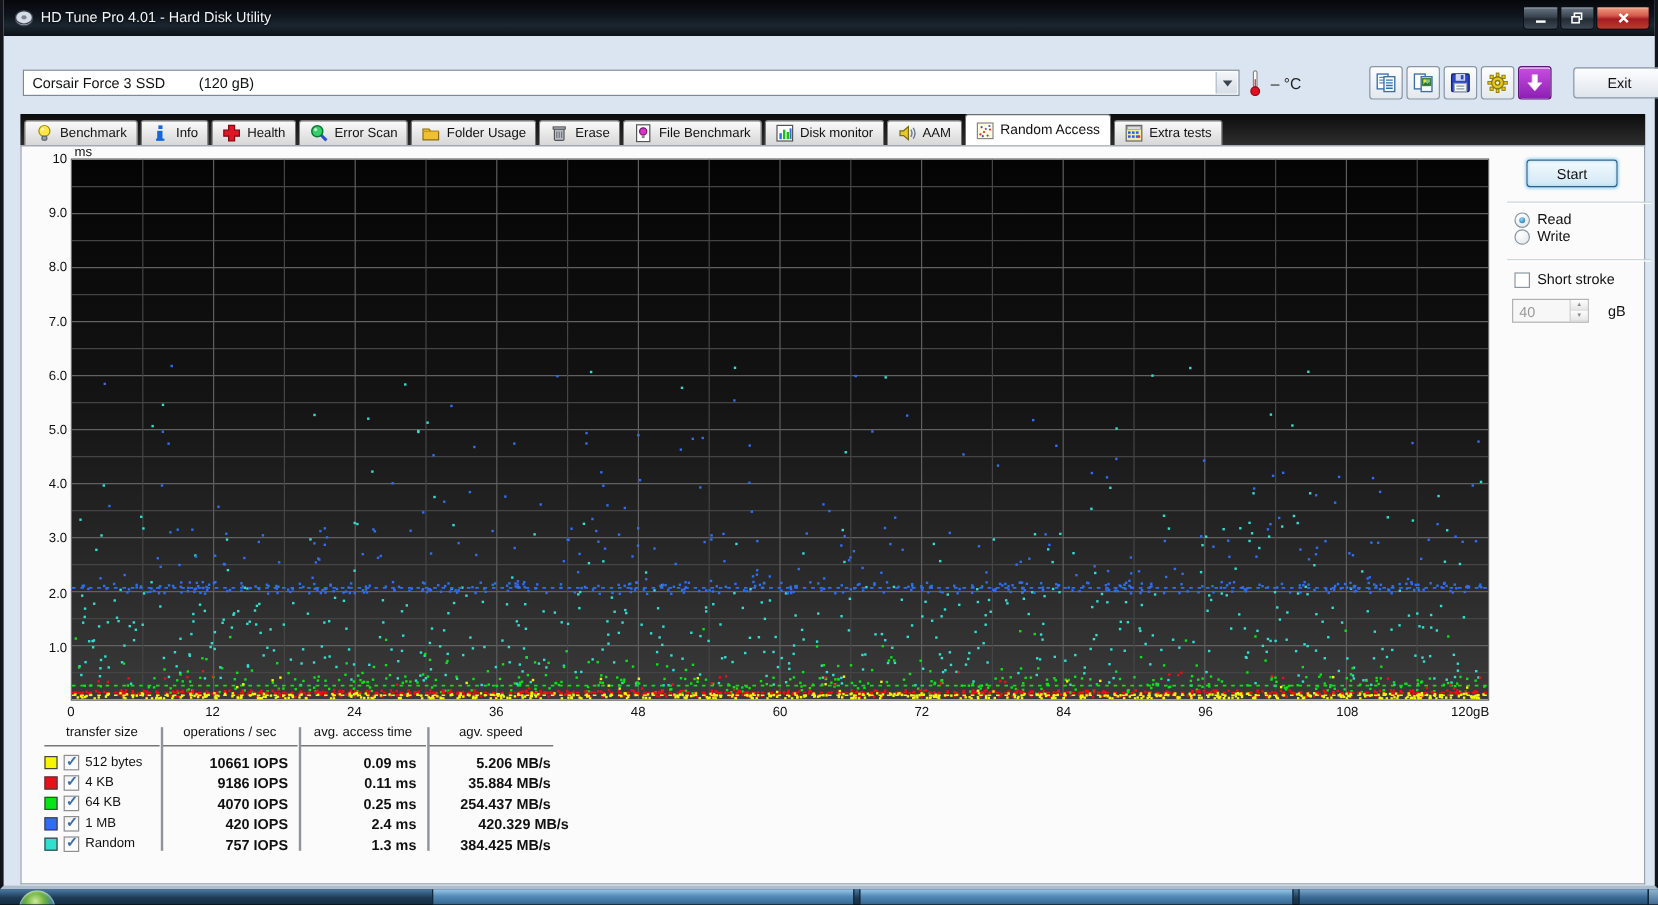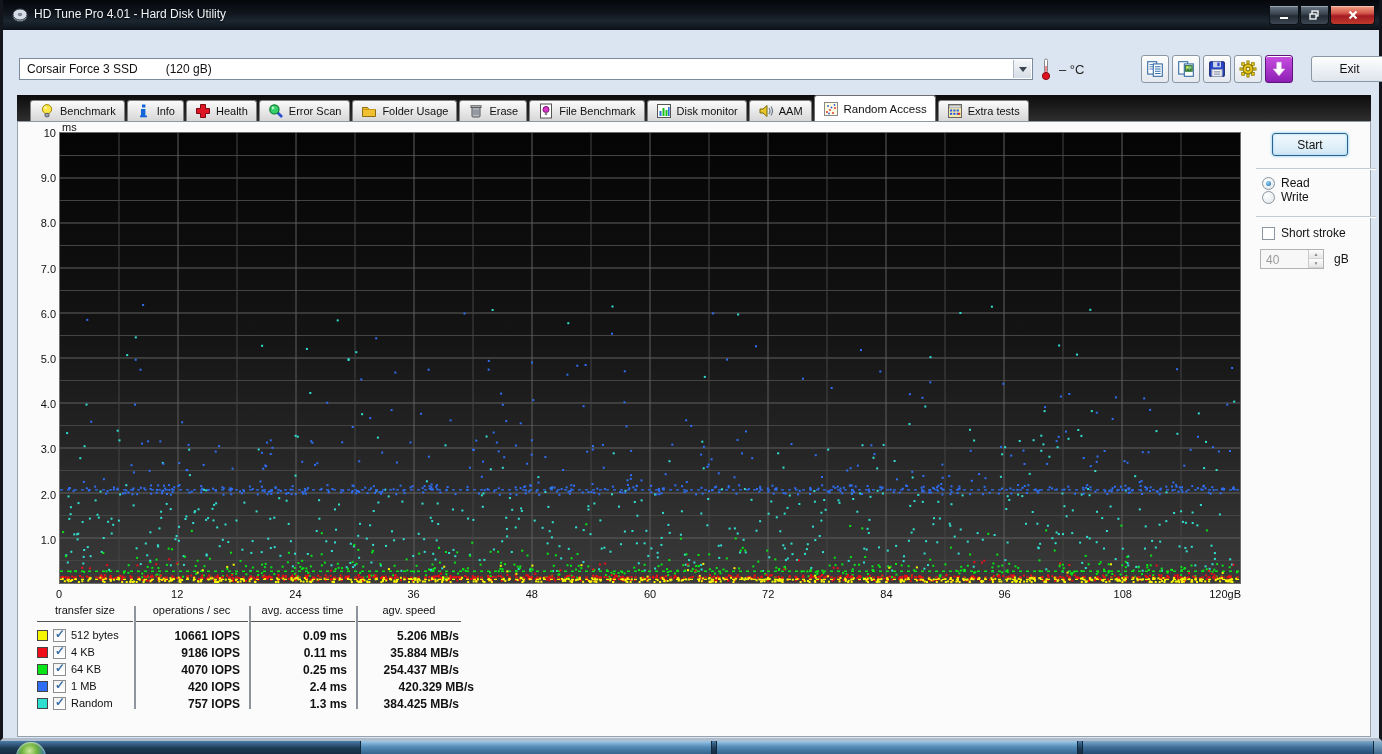--- a/index.html
+++ b/index.html
@@ -39,21 +39,21 @@
   .tb-btn{width:28px;height:28px;border:1px solid #8a97a5;border-radius:3px;
           background:linear-gradient(180deg,#fdfdfd,#e4e9ef);display:flex;align-items:center;justify-content:center;
           box-shadow:inset 0 1px 0 #fff;cursor:pointer;}
   .tb-btn.purple{background:linear-gradient(180deg,#c84fe0,#8d1fb4);border-color:#5e1478;}
   .exit-btn{position:absolute;left:1308px;top:56px;width:77px;height:26px;border:1px solid #8a97a5;border-radius:3px;
             background:linear-gradient(180deg,#fefefe,#dfe5ec);font-size:12px;color:#111;
             display:flex;align-items:center;justify-content:center;cursor:pointer;}
 
   
   .tabs-strip{position:absolute;left:14px;top:95px;width:1354px;height:26px;
-              background:linear-gradient(180deg,#0c0c0c,#2e2e2e);display:flex;align-items:flex-end;padding-left:12px;}
+              background:linear-gradient(180deg,#0c0c0c,#2e2e2e);display:flex;align-items:flex-end;padding-left:2px;}
   .tab{display:flex;align-items:center;height:21px;margin:0 1px;padding:0 8px;
        background:linear-gradient(180deg,#fafafa,#d7d7d7);border:1px solid #7f7f7f;border-bottom:none;
        border-radius:3px 3px 0 0;font-size:11px;color:#111;cursor:pointer;white-space:nowrap;}
   .tab.active{height:26px;background:#fff;font-size:11.5px;position:relative;z-index:3;border-color:#6f6f6f;}
   .tab .ticon{width:16px;height:16px;margin-right:5px;flex:0 0 auto;}
 
   
   .panel{position:absolute;left:14px;top:121px;width:1354px;height:616px;background:#fbfbfb;
          border:1px solid #98a2ad;border-top:1px solid #8f98a2;}
   .ms-label{position:absolute;left:44px;top:-1px;font-size:11px;color:#111;}
@@ -87,21 +87,21 @@
   .radio.sel::after{content:'';position:absolute;inset:3px;border-radius:50%;
          background:radial-gradient(circle at 38% 32%,#8fd8f4,#1c64a8);}
   .check-row{display:flex;align-items:center;margin:8px 0 0 6px;font-size:12px;color:#111;cursor:pointer;}
   .checkbox{width:13px;height:13px;border:1px solid #8a96a2;background:#fff;margin-right:6px;}
   .spin-row{display:flex;align-items:center;margin:9px 0 0 4px;}
   .spinner{position:relative;width:64px;height:20px;border:1px solid #b2b2b2;background:#f7f7f7;}
   .spinner .val{position:absolute;left:5px;top:3px;font-size:12px;color:#9a9a9a;}
   .spin-btns{position:absolute;right:0;top:0;width:15px;height:18px;border-left:1px solid #c9c9c9;}
   .spin-btn{height:9px;display:flex;align-items:center;justify-content:center;font-size:5px;color:#8a8a8a;
             background:linear-gradient(180deg,#fdfdfd,#e6e6e6);border-bottom:1px solid #d5d5d5;cursor:pointer;}
-  .spin-unit{margin-left:10px;font-size:12px;color:#111;}
+  .spin-unit{margin-left:16px;font-size:12px;color:#111;}
 
   
   .taskbar{position:absolute;left:0;bottom:0;width:1382px;height:13px;overflow:hidden;
            background:linear-gradient(180deg,#4a7ba6 0%,#1d3a55 55%,#132c42 100%);}
   .orb{position:absolute;left:16px;top:1px;width:30px;height:30px;border-radius:50%;cursor:pointer;
        background:radial-gradient(circle at 45% 30%,#cfe8a0 0%,#6fb33c 28%,#2d6ea8 60%,#123c66 100%);
        box-shadow:inset 0 1px 2px rgba(255,255,255,.7);}
   .task-btn{position:absolute;top:0;height:13px;border-left:1px solid #10283c;border-right:1px solid #10283c;cursor:pointer;}
   .task-btn.bright{background:linear-gradient(180deg,#9cc8e8 0%,#548cb8 45%,#33648e 100%);}
   .task-btn.mid{background:linear-gradient(180deg,#7fa8cc 0%,#3c6c96 50%,#244d72 100%);}

